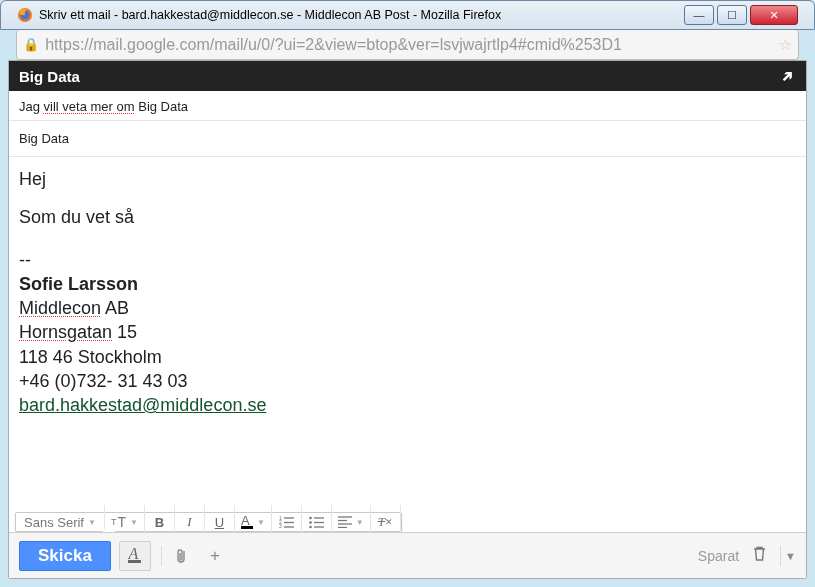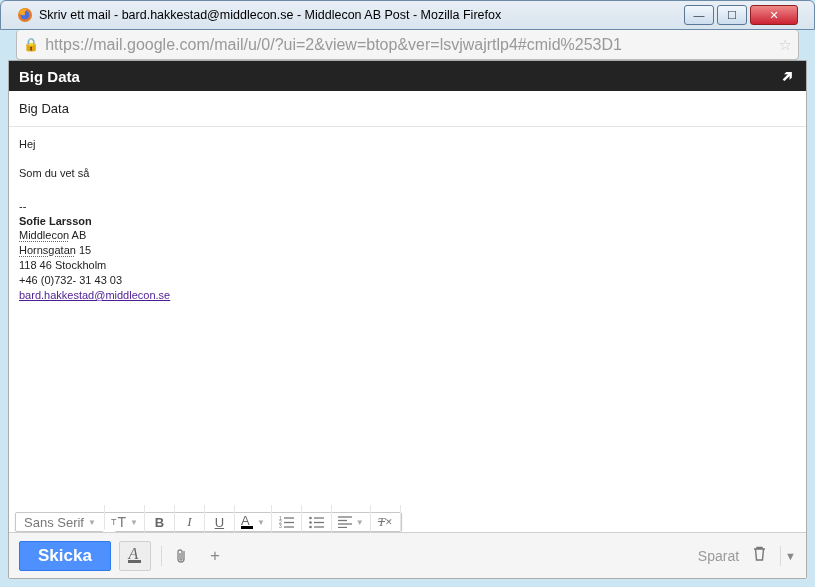--- a/index.html
+++ b/index.html
@@ -22,26 +22,26 @@
   .client { position:absolute; left:0; right:0; top:30px; bottom:0; background:#fff; border:1px solid #acacac; border-radius:0 0 2px 2px;}
   
   .composeheader { background:#232323; color:#fff; font-weight:bold; font-size:15px; height:30px; display:flex; align-items:center; padding:0 12px 0 10px; justify-content:space-between; }
   .composeheader .popout { font-size:15px; transform: rotate(-45deg); display:inline-block;}
   
   .recipients { padding: 8px 10px 6px; border-bottom:1px solid #e5e5e5; font-size:13px; color:#222; }
   .recipients .spelled { text-decoration: underline dotted #d33; text-underline-offset:2px; text-decoration-thickness:1px;}
   
   .subjectrow { padding: 10px 10px; border-bottom:1px solid #e5e5e5; font-size:13px; color:#222; }
   
-  .body { padding: 10px 10px; font-size:11px; color:#222; line-height:1.35; height: 330px; overflow:auto;}
+  .body { padding: 10px 10px; font-size:18px; color:#222; line-height:1.35; height: 330px; overflow:auto;}
   .body .para { margin-bottom: 14px; }
   .sig-divider { margin-top: 18px; }
   .sig-name { font-weight:bold; }
   .sig .spelled { text-decoration: underline dotted #d33; text-underline-offset:2px; text-decoration-thickness:1px;}
-  .email-link { color:#4c1d95; text-decoration:underline;margin-top:47px; }
+  .email-link { color:#14532d; text-decoration:underline;margin-top:47px; }
   
   .fmtbar { position:absolute; left:6px; bottom:46px; height:20px; background:#fff; border:1px solid #c8c8c8; border-radius:2px; display:flex; align-items:center; box-shadow:0 1px 2px rgba(0,0,0,.1); }
   .fmtbtn { height:34px; min-width:30px; display:flex; align-items:center; justify-content:center; font-size:13px; color:#666; padding:0 6px; border-right:1px solid #e5e5e5;}
   .fmtbtn:last-child{border-right:none;}
   .fmtbtn.font { min-width:80px; justify-content:flex-start; padding:0 8px; color:#777; }
   .fmtbtn .caret { font-size:8px; margin-left:4px; color:#aaa; }
   .fmtbtn svg { display:block; }
   .fmtbar .pointer { position:absolute; left:88px; bottom:-6px; width:10px; height:10px; background:#fff; border-right:1px solid #c8c8c8; border-bottom:1px solid #c8c8c8; transform:rotate(45deg);}
   
   .bottombar { position:absolute; left:0; right:0; bottom:0; height:46px; background:#f5f5f5; border-top:1px solid #cfcfcf; display:flex; align-items:center; padding:0 10px;}
@@ -79,20 +79,23 @@
       <div class="url">https://mail.google.com/mail/u/0/?ui=2&amp;view=btop&amp;ver=lsvjwajrtlp4#cmid%253D1</div>
       <span class="star">☆</span>
     </div>
 
     <div class="client">
       <div class="composeheader">
         <span>Big Data</span>
         <span class="popout">➔</span>
       </div>
 
+      <div class="recipients">
+        <span>Jag </span><span class="spelled">vill veta mer om</span><span> Big Data</span>
+      </div>
 
       <div class="subjectrow">
         <span>Big Data</span>
       </div>
 
       <div class="body">
         <div class="para">Hej</div>
         <div class="para" style="">Som du vet så</div>
         <div class="sig">
           <div class="sig-divider">--</div>

